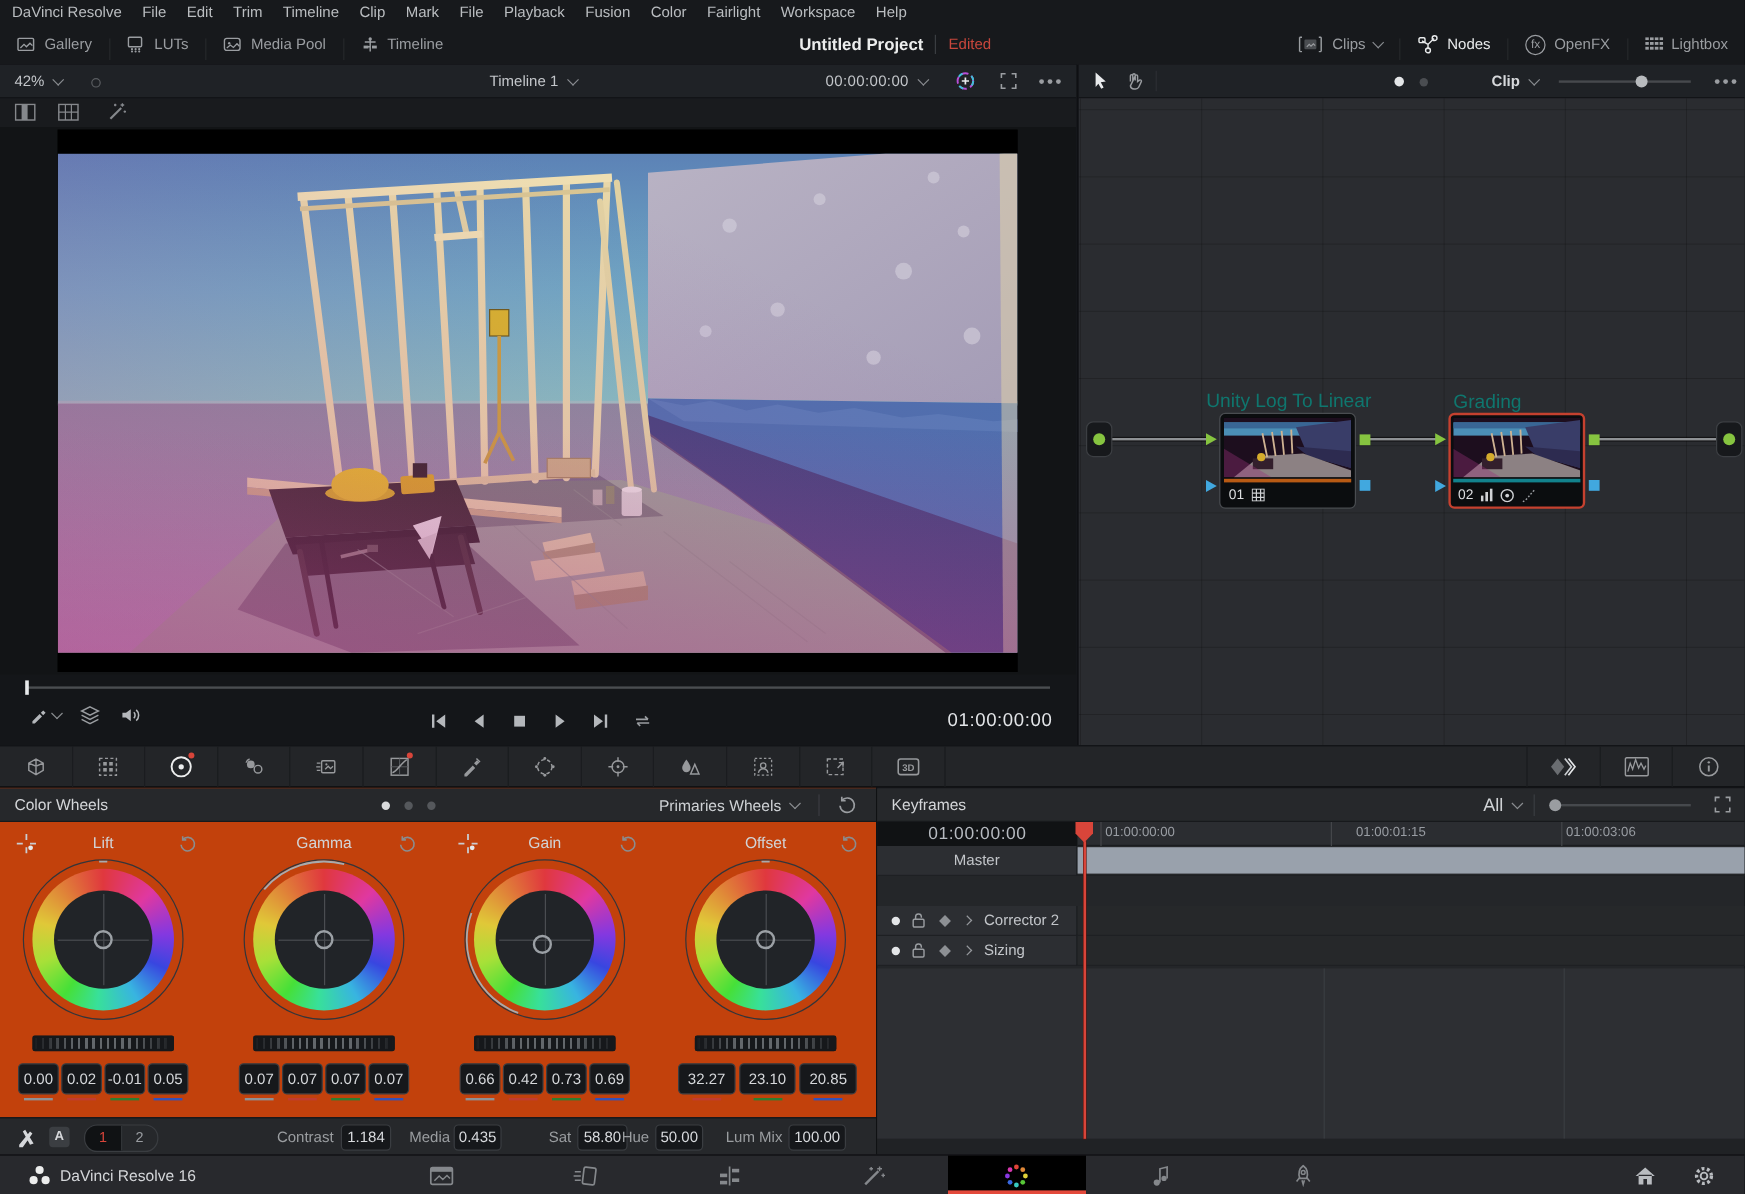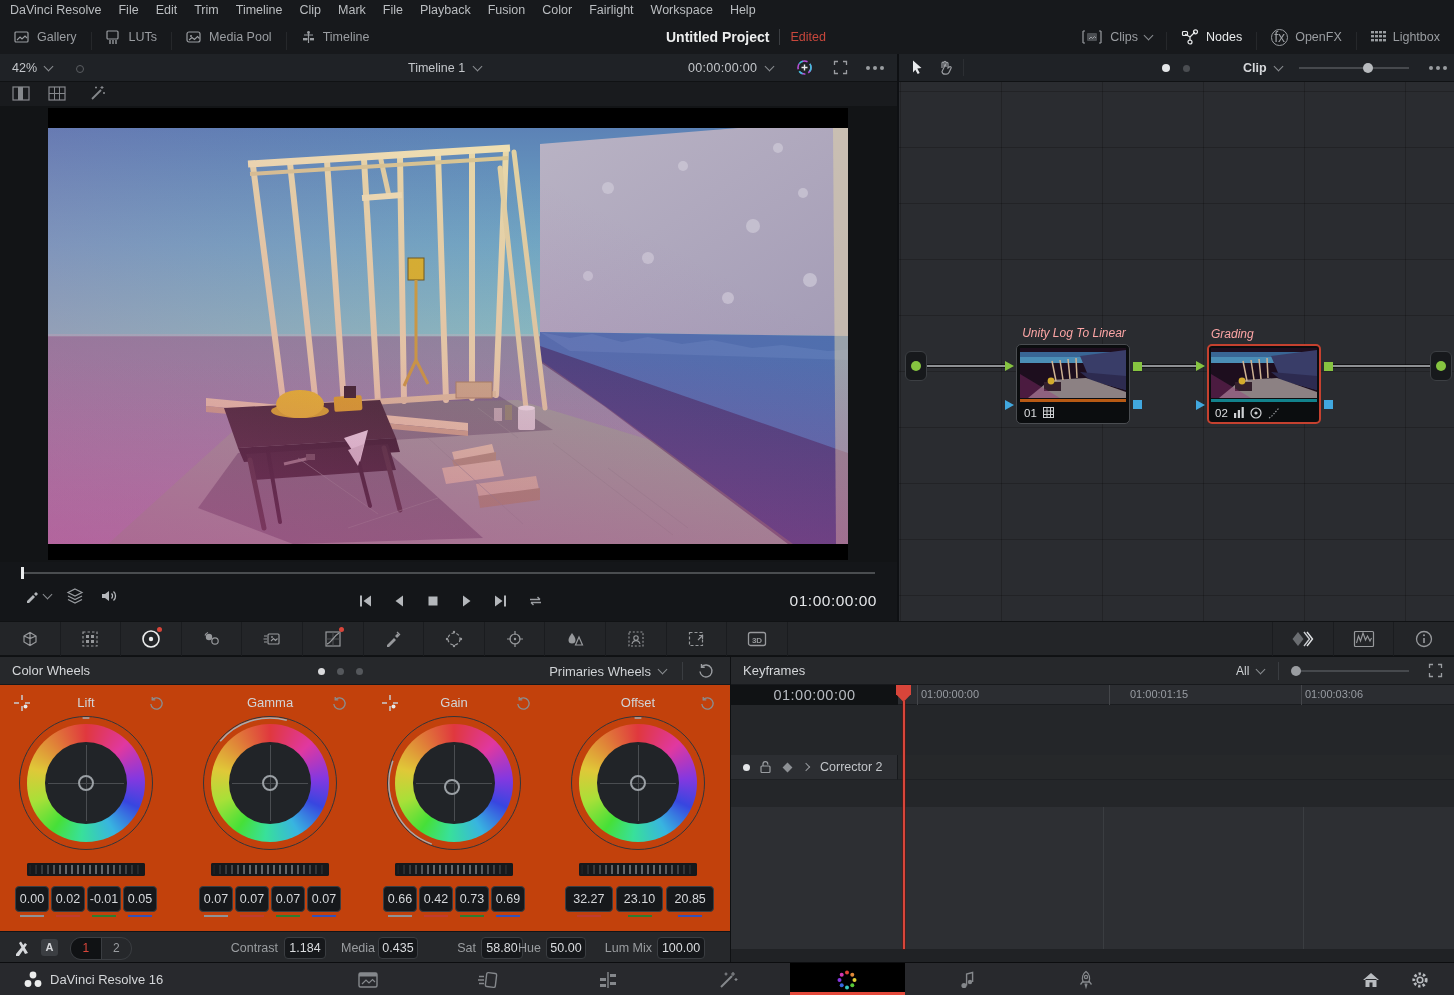--- a/index.html
+++ b/index.html
@@ -46,21 +46,21 @@
   .nodes{position:absolute;left:897px;top:54px;width:557px;height:567px;background:#2a2c30;border-left:2px solid #0e1013;box-sizing:border-box;}
   .n-head{position:absolute;left:0;top:0;width:100%;height:27px;background:#1f2226;border-bottom:1px solid #101214;}
   .n-graph{position:absolute;left:0;top:28px;width:100%;height:539px;background:#2a2c30;
     background-image:linear-gradient(to right,rgba(0,0,0,.20) 1px,transparent 1px),
                      linear-gradient(to bottom,rgba(0,0,0,.20) 1px,transparent 1px);
     background-size:101px 56px;background-position:1px 9px;}
   .wire{position:absolute;height:2px;background:#8e9194;box-shadow:0 1px 0 rgba(0,0,0,.55),0 -1px 0 rgba(0,0,0,.55);}
   .gnode{position:absolute;width:114px;height:80px;border-radius:5px;background:#0b0d0f;
          border:1px solid #4a4d51;box-sizing:border-box;}
   .gnode.sel{border:2px solid #c5412f;}
-  .gnode-title{position:absolute;top:-19px;width:160px;font-size:12px;color:#fca5a5;font-style:italic;}
+  .gnode-title{position:absolute;top:-19px;width:160px;font-size:16px;color:#0f766e;}
   .gthumb{position:absolute;left:3px;top:3px;width:106px;height:50px;overflow:hidden;}
   .gbar{position:absolute;left:3px;top:54px;width:106px;height:3px;}
   .gstrip{position:absolute;left:3px;top:58px;width:106px;height:19px;display:flex;align-items:center;gap:6px;
           padding-left:4px;font-size:11.5px;color:#dcdee0;}
   .port{position:absolute;}
   .tri-g{width:0;height:0;border-top:5px solid transparent;border-bottom:5px solid transparent;border-left:9px solid #86c440;}
   .tri-b{width:0;height:0;border-top:5px solid transparent;border-bottom:5px solid transparent;border-left:9px solid #41a8df;}
   .sq-g{width:9px;height:9px;background:#86c440;}
   .sq-b{width:9px;height:9px;background:#41a8df;}
   .srcchip{position:absolute;width:20px;height:28px;border-radius:6px;background:#17191c;border:1px solid #3c3f43;
@@ -237,21 +237,21 @@
               <path d="M4 5l5 3 5-5M9 8v4" stroke="#e8eaeb" stroke-width="1.2" fill="none"></path>
               <rect x="1.5" y="2.5" width="5" height="4" rx="1" fill="none" stroke="#e8eaeb" stroke-width="1.2"></rect>
               <circle cx="14.5" cy="2.8" r="2" fill="none" stroke="#e8eaeb" stroke-width="1.2"></circle>
               <circle cx="9" cy="13" r="2" fill="none" stroke="#e8eaeb" stroke-width="1.2"></circle>
             </svg>
           </span>
         <span class="on">Nodes</span>
       </div>
       <div class="tb-sep"></div>
       <div class="tb-btn">
-        <span style="width:17px;height:17px;border:1.3px solid #9a9da1;border-radius:50%;display:flex;align-items:center;justify-content:center;font-size:14px;color:#9a9da1;box-sizing:border-box;">fx</span>
+        <span style="width:17px;height:17px;border:1.3px solid #9a9da1;border-radius:50%;display:flex;align-items:center;justify-content:center;font-size:10px;color:#9a9da1;box-sizing:border-box;">fx</span>
         <span>OpenFX</span>
       </div>
       <div class="tb-sep"></div>
       <div class="tb-btn">
         <span>
             <svg width="15" height="13" viewBox="0 0 15 13">
               <g fill="#9a9da1">
                 <rect x="0" y="0" width="3" height="2.4"></rect>
                 <rect x="4" y="0" width="3" height="2.4"></rect>
                 <rect x="8" y="0" width="3" height="2.4"></rect>
@@ -919,21 +919,21 @@
       <span class="adj-box" style="left:546px;width:38px;">50.00</span>
       <span class="adj-label" style="left:598px;width:54px;text-align:right;">Lum Mix</span>
       <span class="adj-box" style="left:657px;width:46px;">100.00</span>
     </div>
   </div>
 
   <div class="kfpanel">
     <div class="kf-head">
       <span class="abs" style="left:12px;top:6px;font-size:13px;color:#d4d6d9;">Keyframes</span>
       <div class="abs flex" style="left:505px;top:0;height:28px;gap:8px;">
-        <span style="font-size:12px;color:#cfd2d5;text-align:center;">All</span>
+        <span style="font-size:15px;color:#cfd2d5;text-align:center;">All</span>
         <span class="chv"></span>
       </div>
       <span class="abs" style="left:547px;top:5px;width:1px;height:18px;background:#3a3d41;"></span>
       <div class="abs" style="left:562px;top:13px;width:116px;height:2px;background:#46494d;">
         <span class="abs" style="left:-2px;top:-4px;width:10px;height:10px;border-radius:50%;background:#9a9da1;"></span>
       </div>
       <span class="abs" style="left:697px;top:6px;">
           <svg width="15" height="15" viewBox="0 0 15 15">
             <path d="M1.5 5V1.5H5M10 1.5h3.5V5M13.5 10v3.5H10M5 13.5H1.5V10" stroke="#9a9da1" stroke-width="1.3" fill="none"></path>
           </svg>
@@ -943,32 +943,55 @@
     <div class="kf-tcleft">01:00:00:00</div>
     <div class="kf-ruler">
       <i style="left:19px;"></i>
       <span style="left:23px;">01:00:00:00</span>
       <i style="left:211px;"></i>
       <span style="left:215px;padding-left:17px;">01:00:01:15</span>
       <i style="left:403px;"></i>
       <span style="left:407px;">01:00:03:06</span>
     </div>
 
+    <div class="kf-row" style="top:48px;">
+      <div class="kf-rowL" style="justify-content:center;">
+        <span>Master</span>
+      </div>
+      <div class="kf-rowR">
+        <div class="abs" style="left:0;top:1px;right:0;height:22px;background:#99a1ac;"></div>
+      </div>
+    </div>
     <div class="kf-row" style="top:98px;">
       <div class="kf-rowL">
         <span class="kdot"></span>
         <span style="margin-left:9px;">
             <svg width="13" height="14" viewBox="0 0 13 14">
               <rect x="2" y="6" width="9" height="6.5" rx="1" fill="none" stroke="#9a9da1" stroke-width="1.2"></rect>
               <path d="M4 6V4.2A2.4 2.4 0 0 1 8.8 4v.8" fill="none" stroke="#9a9da1" stroke-width="1.2"></path>
             </svg>
           </span>
         <span class="kdiam"></span>
         <span class="chr" style="margin-left:12px;"></span>
         <span style="margin-left:11px;">Corrector 2</span>
+      </div>
+      <div class="kf-rowR"></div>
+    </div>
+    <div class="kf-row" style="top:123px;">
+      <div class="kf-rowL">
+        <span class="kdot"></span>
+        <span style="margin-left:9px;">
+            <svg width="13" height="14" viewBox="0 0 13 14">
+              <rect x="2" y="6" width="9" height="6.5" rx="1" fill="none" stroke="#9a9da1" stroke-width="1.2"></rect>
+              <path d="M4 6V4.2A2.4 2.4 0 0 1 8.8 4v.8" fill="none" stroke="#9a9da1" stroke-width="1.2"></path>
+            </svg>
+          </span>
+        <span class="kdiam"></span>
+        <span class="chr" style="margin-left:12px;"></span>
+        <span style="margin-left:11px;">Sizing</span>
       </div>
       <div class="kf-rowR"></div>
     </div>
 
     <div class="kf-graph">
       <div class="abs" style="left:372px;top:0;width:1px;height:142px;background:#3a3d41;"></div>
       <div class="abs" style="left:572px;top:0;width:1px;height:142px;background:#3a3d41;"></div>
     </div>
     <div class="kf-bottom"></div>
 

